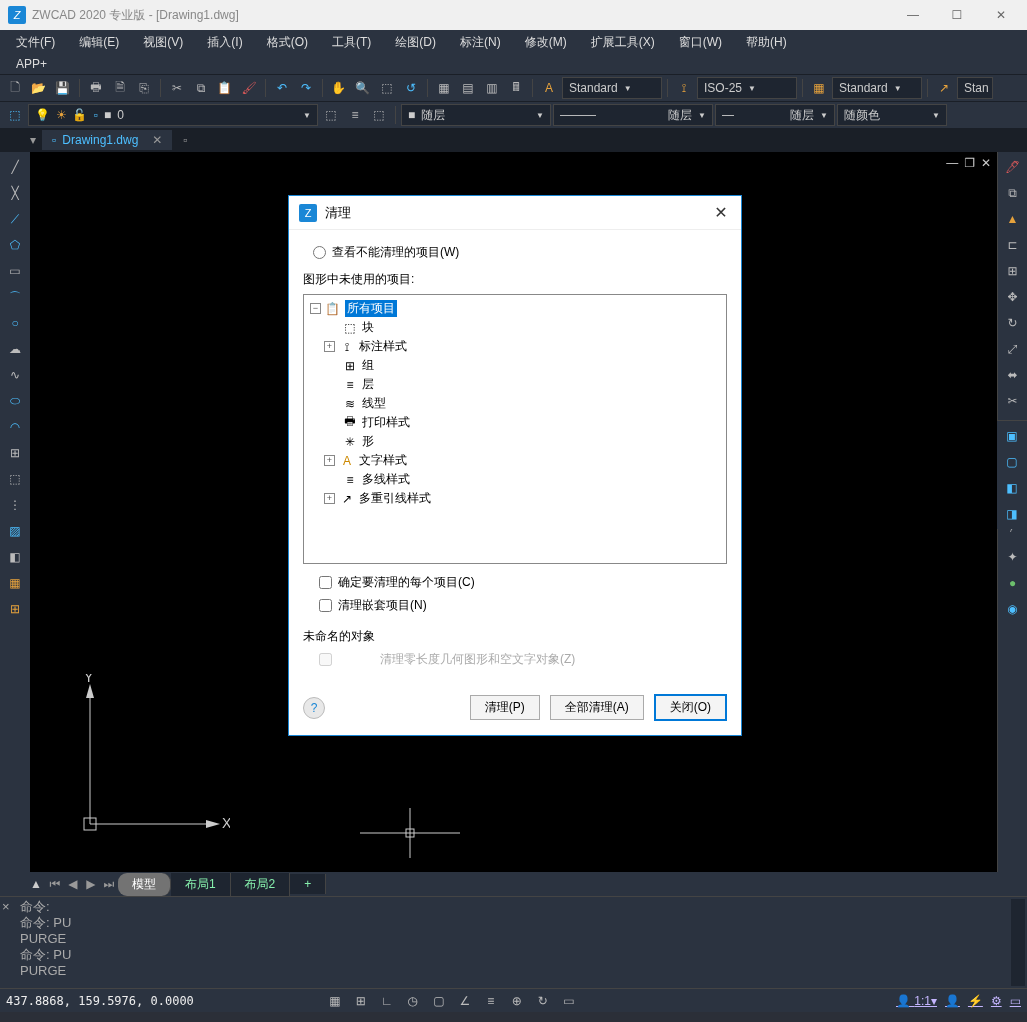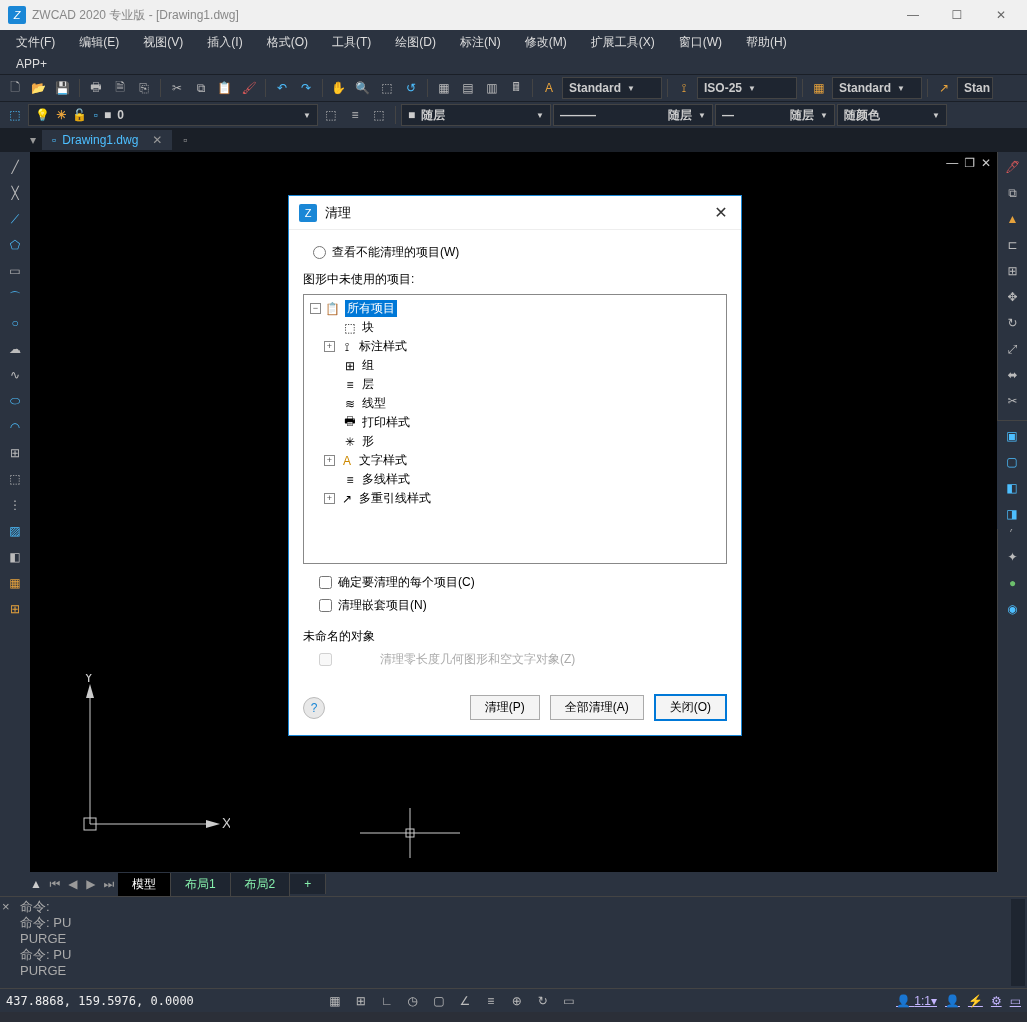--- a/index.html
+++ b/index.html
@@ -14,21 +14,21 @@
 
 
 .menubar { background: #2b3340; display: flex; padding: 0 4px; height: 44px; flex-wrap:wrap; align-content:flex-start;}
 .menubar .menu-item { padding: 4px 12px; color: #ddd; }
 .menubar .app-plus { width:100%; padding:2px 12px; color:#ddd;}
 
 
 .toolbar-row { background: #2b3340; display: flex; align-items: center; padding: 2px 4px; gap: 2px; border-top:1px solid #1a1f27;}
 .tb-btn { width: 22px; height: 22px; display: flex; align-items: center; justify-content: center; color: #bbb; }
 .tb-sep { width: 1px; height: 18px; background: #444; margin: 0 3px; }
-.tb-drop { background: #1e2530; border: 1px solid #444; padding: 2px 6px; display: flex; align-items: center; gap: 6px; color: #ccc; height:22px;font-weight:bold;}
+.tb-drop { background: #1e2530; border: 1px solid #444; padding: 2px 6px; display: flex; align-items: center; gap: 6px; color: #ccc; height:22px;}
 .tb-drop .arrow { font-size:8px;}
 
 
 .doc-tabs { background: #1a1f27; display: flex; height: 24px; align-items: center; padding-left: 30px; gap:2px;}
 .doc-tab { background: #2b3340; padding: 3px 10px; display: flex; align-items: center; gap: 6px; color: #4dbfff; font-family: monospace;}
 .doc-tab .close-x { color: #999; margin-left: 8px; }
 
 
 .main-area { display: flex; height: 720px; background: #000; position:relative;}
 .left-toolbar, .right-toolbar { width: 30px; background: #2b3340; display: flex; flex-direction: column; gap: 4px; padding: 4px 2px; align-items:center;}
@@ -36,21 +36,21 @@
 .right-toolbar2 { width: 30px; background: #2b3340; display: flex; flex-direction: column; gap: 4px; padding: 4px 2px; align-items:center; position:absolute; right:0; top:420px; border-top:1px solid #444;}
 .canvas { flex: 1; background: #000; position: relative; }
 .canvas .inner-controls{position:absolute;top:4px;right:6px;display:flex;gap:6px;color:#ccc;}
 
 
 .ucs { position: absolute; bottom: 28px; left: 40px; }
 
 
 .btm-tabs { background: #2b3340; display: flex; height: 24px; align-items: center; padding-left: 30px; gap:0;}
 .btm-tab { padding: 3px 14px; background: #1e2530; color:#86efac; border-right:1px solid #444;}
-.btm-tab.active { background: #000000; color:#fff;}
+.btm-tab.active { background: #737373; color:#fff;border-radius:9px;}
 .nav-arrows{display:flex;gap:0;}
 .nav-arrows span{width:18px;text-align:center;color:#999;}
 
 
 .cmd-area { background: #2b3340; height: 92px; padding: 2px 6px; font-family: monospace; color: #aaa; font-size:13px; border-top:1px solid #444; position:relative;}
 .cmd-area .cmd-line{line-height:16px;}
 .cmd-area .close-x{position:absolute;left:2px;top:2px;color:#aaa;}
 .cmd-area .scroll{position:absolute;right:2px;top:2px;bottom:2px;width:14px;background:#1e2530;}
 
 

